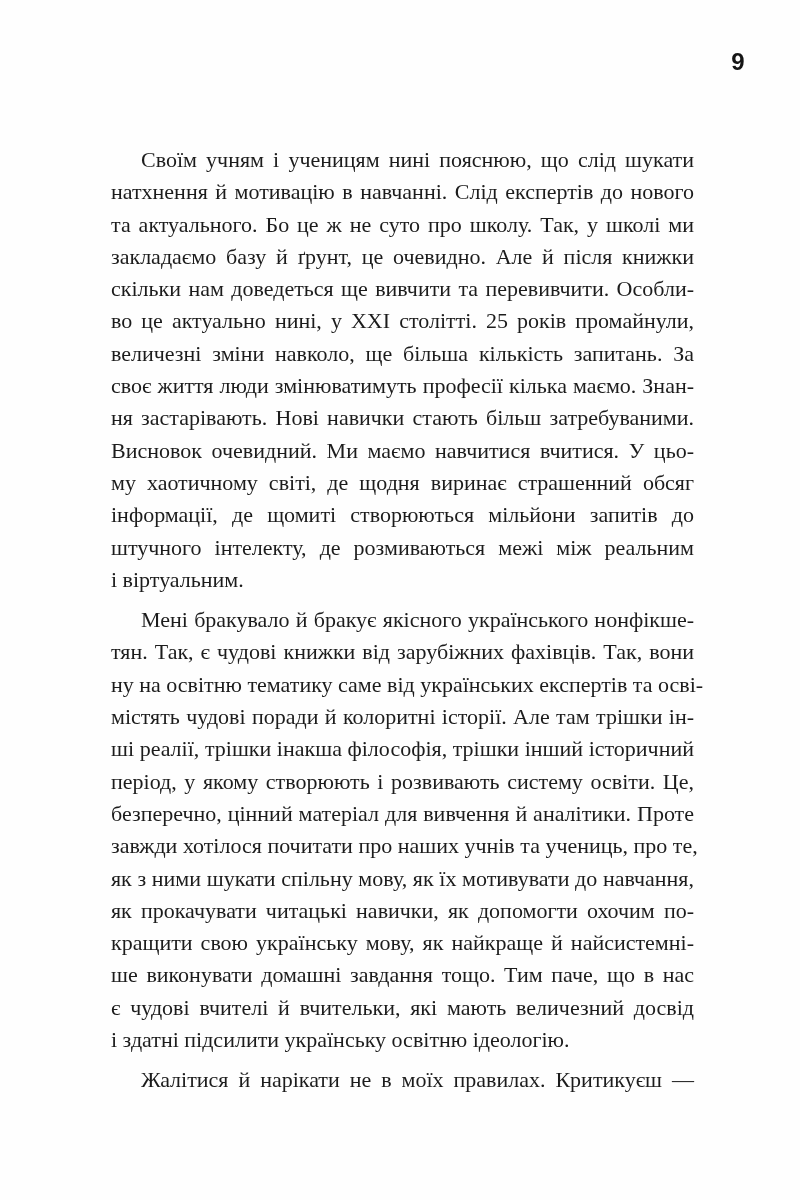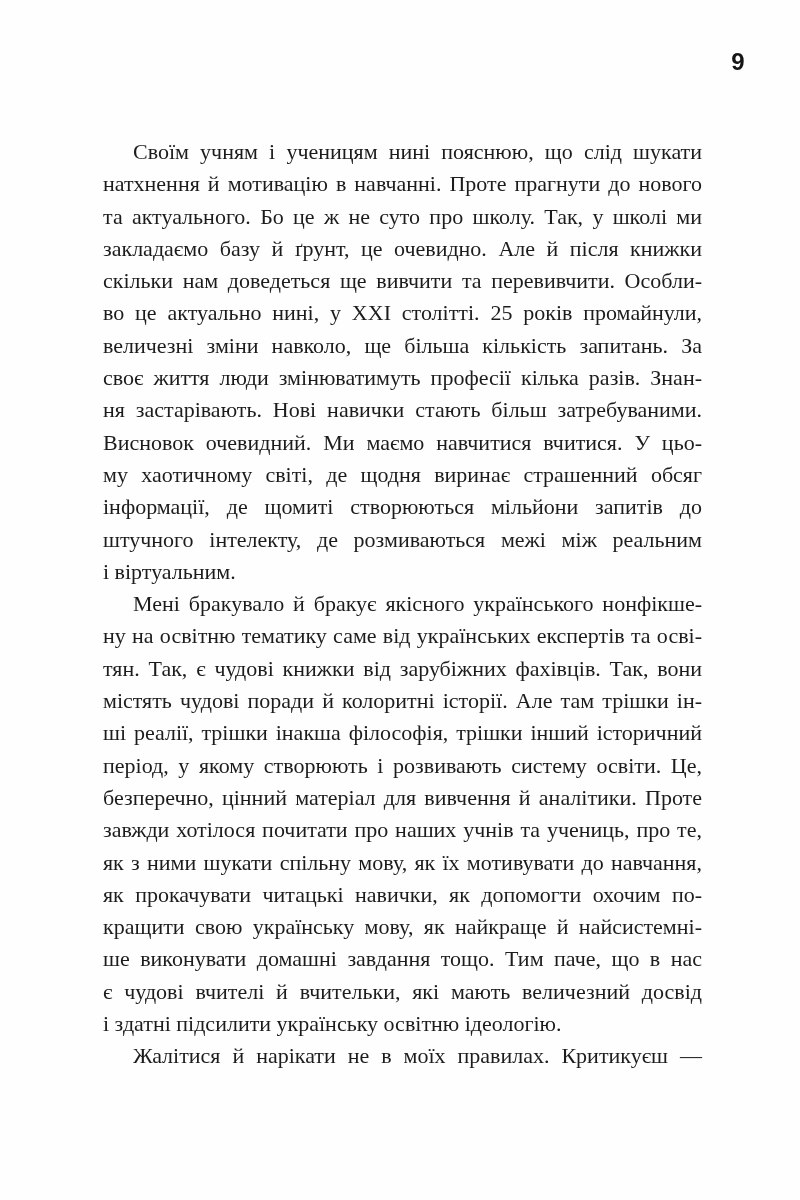--- a/index.html
+++ b/index.html
@@ -31,21 +31,21 @@
     letter-spacing: 0.5px;
   }
   .text-block {
     position: absolute;
     left: 103px;
     top: 136px;
     width: 599px;
     color: #1c1c1c;
   }
   .para {
-    margin: 0;
+    margin: 8px;
     padding: 0;
   }
   .line {
     font-size: 22px;
     line-height: 32.3px;
     white-space: nowrap;
     text-align: justify;
     text-align-last: justify;
     color: #1c1c1c;
   }
@@ -59,38 +59,38 @@
   }
 </style>
 </head>
 <body>
 
 <div class="page">
   <div class="page-number">9</div>
   <div class="text-block" id="text-block">
       <div class="para">
         <div class="line indent">Своїм учням і ученицям нині пояснюю, що слід шукати</div>
-        <div class="line">натхнення й мотивацію в навчанні. Проте прагнути до нового</div>
+        <div class="line">натхнення й мотивацію в навчанні. Слід експертів до нового</div>
         <div class="line">та актуального. Бо це ж не суто про школу. Так, у школі ми</div>
         <div class="line">закладаємо базу й ґрунт, це очевидно. Але й після книжки</div>
         <div class="line">скільки нам доведеться ще вивчити та перевивчити. Особли-</div>
         <div class="line">во це актуально нині, у XXI столітті. 25 років промайнули,</div>
         <div class="line">величезні зміни навколо, ще більша кількість запитань. За</div>
-        <div class="line">своє життя люди змінюватимуть професії кілька разів. Знан-</div>
+        <div class="line">своє життя люди змінюватимуть професії кілька маємо. Знан-</div>
         <div class="line">ня застарівають. Нові навички стають більш затребуваними.</div>
         <div class="line">Висновок очевидний. Ми маємо навчитися вчитися. У цьо-</div>
         <div class="line">му хаотичному світі, де щодня виринає страшенний обсяг</div>
         <div class="line">інформації, де щомиті створюються мільйони запитів до</div>
         <div class="line">штучного інтелекту, де розмиваються межі між реальним</div>
         <div class="line flush">і віртуальним.</div>
       </div>
       <div class="para">
         <div class="line indent">Мені бракувало й бракує якісного українського нонфікше-</div>
+        <div class="line">тян. Так, є чудові книжки від зарубіжних фахівців. Так, вони</div>
         <div class="line">ну на освітню тематику саме від українських експертів та осві-</div>
-        <div class="line">тян. Так, є чудові книжки від зарубіжних фахівців. Так, вони</div>
         <div class="line">містять чудові поради й колоритні історії. Але там трішки ін-</div>
         <div class="line">ші реалії, трішки інакша філософія, трішки інший історичний</div>
         <div class="line">період, у якому створюють і розвивають систему освіти. Це,</div>
         <div class="line">безперечно, цінний матеріал для вивчення й аналітики. Проте</div>
         <div class="line">завжди хотілося почитати про наших учнів та учениць, про те,</div>
         <div class="line">як з ними шукати спільну мову, як їх мотивувати до навчання,</div>
         <div class="line">як прокачувати читацькі навички, як допомогти охочим по-</div>
         <div class="line">кращити свою українську мову, як найкраще й найсистемні-</div>
         <div class="line">ше виконувати домашні завдання тощо. Тим паче, що в нас</div>
         <div class="line">є чудові вчителі й вчительки, які мають величезний досвід</div>

